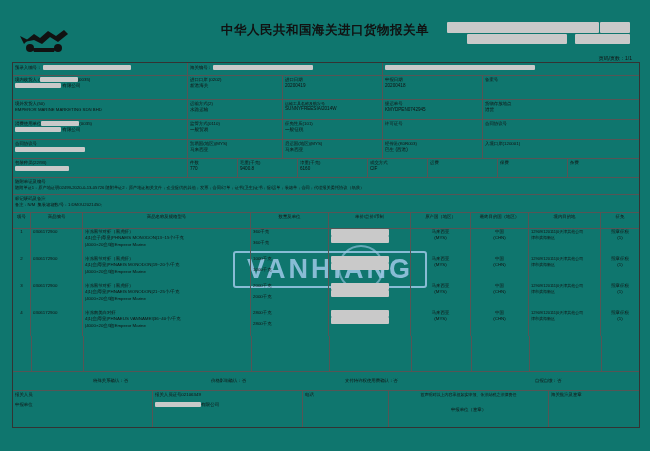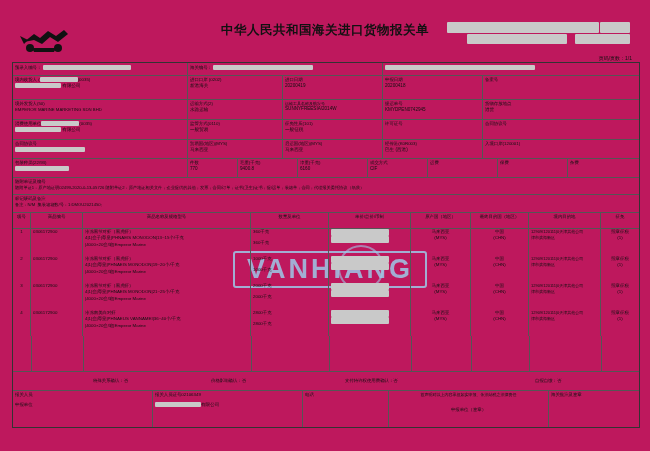--- a/index.html
+++ b/index.html
@@ -7,21 +7,21 @@
     width:650px;height:451px;
     background:#ffffff;
     font-family:"Liberation Sans","DejaVu Sans",sans-serif;
     font-size:5px;
     color:#111;
     overflow:hidden;
     position:relative;
   }
   .page{
     position:absolute;inset:0;
-    background:#be185d;
+    background:#0f766e;
   }
   
   .logo{
     position:absolute;left:18px;top:22px;width:56px;height:36px;
   }
   .title{
     position:absolute;left:0;right:0;top:22px;
     text-align:center;
     font-size:12.5px;
     font-weight:bold;

